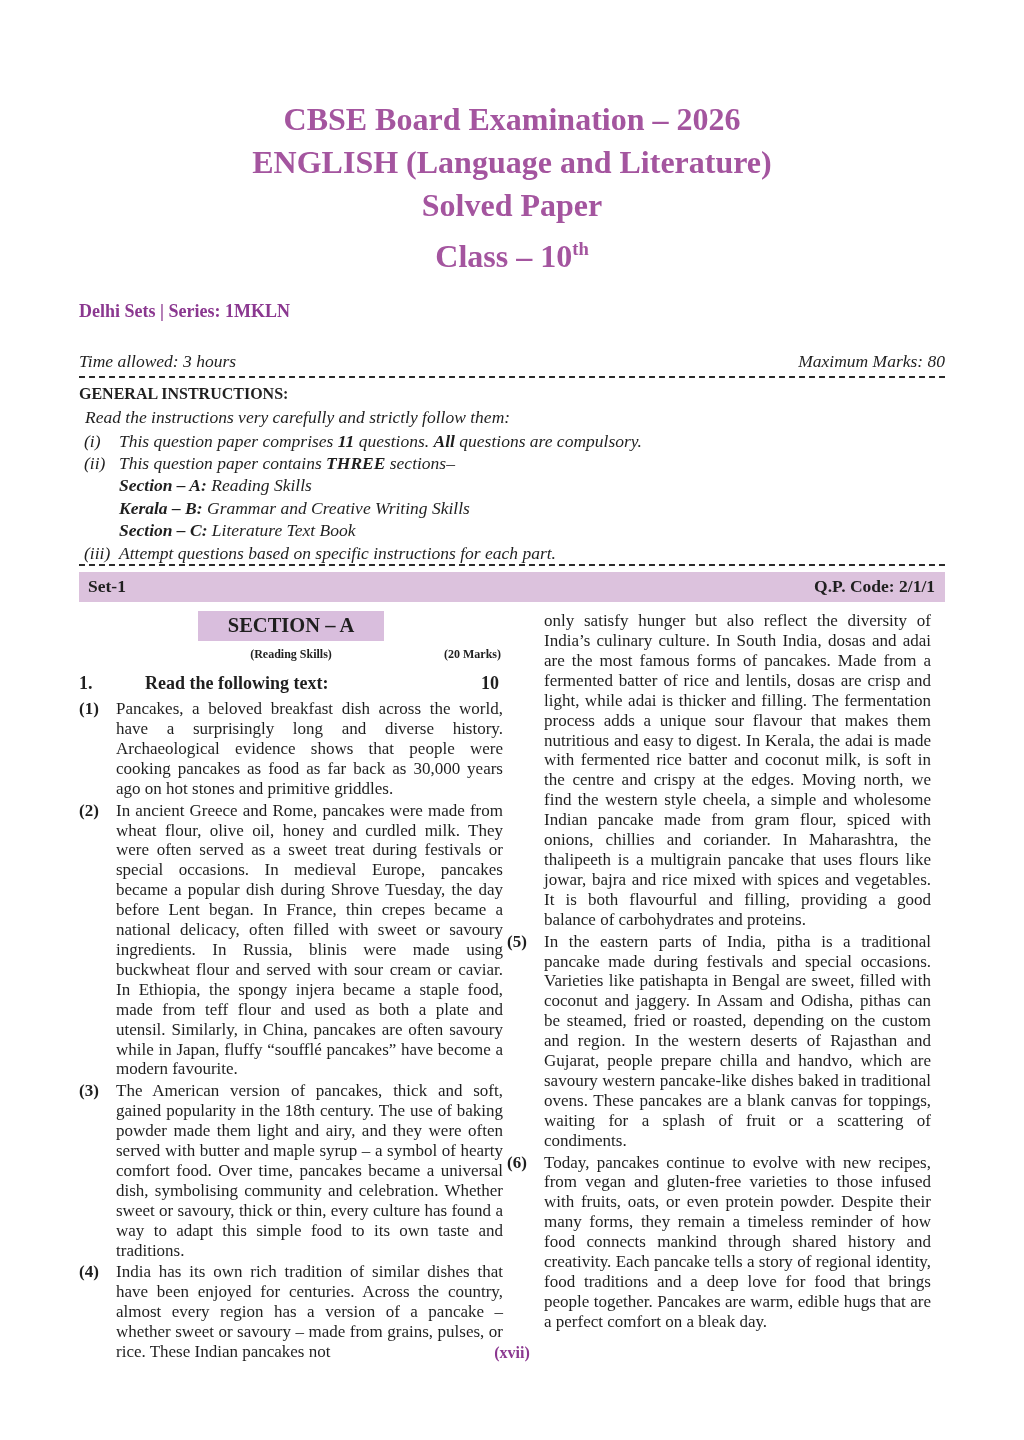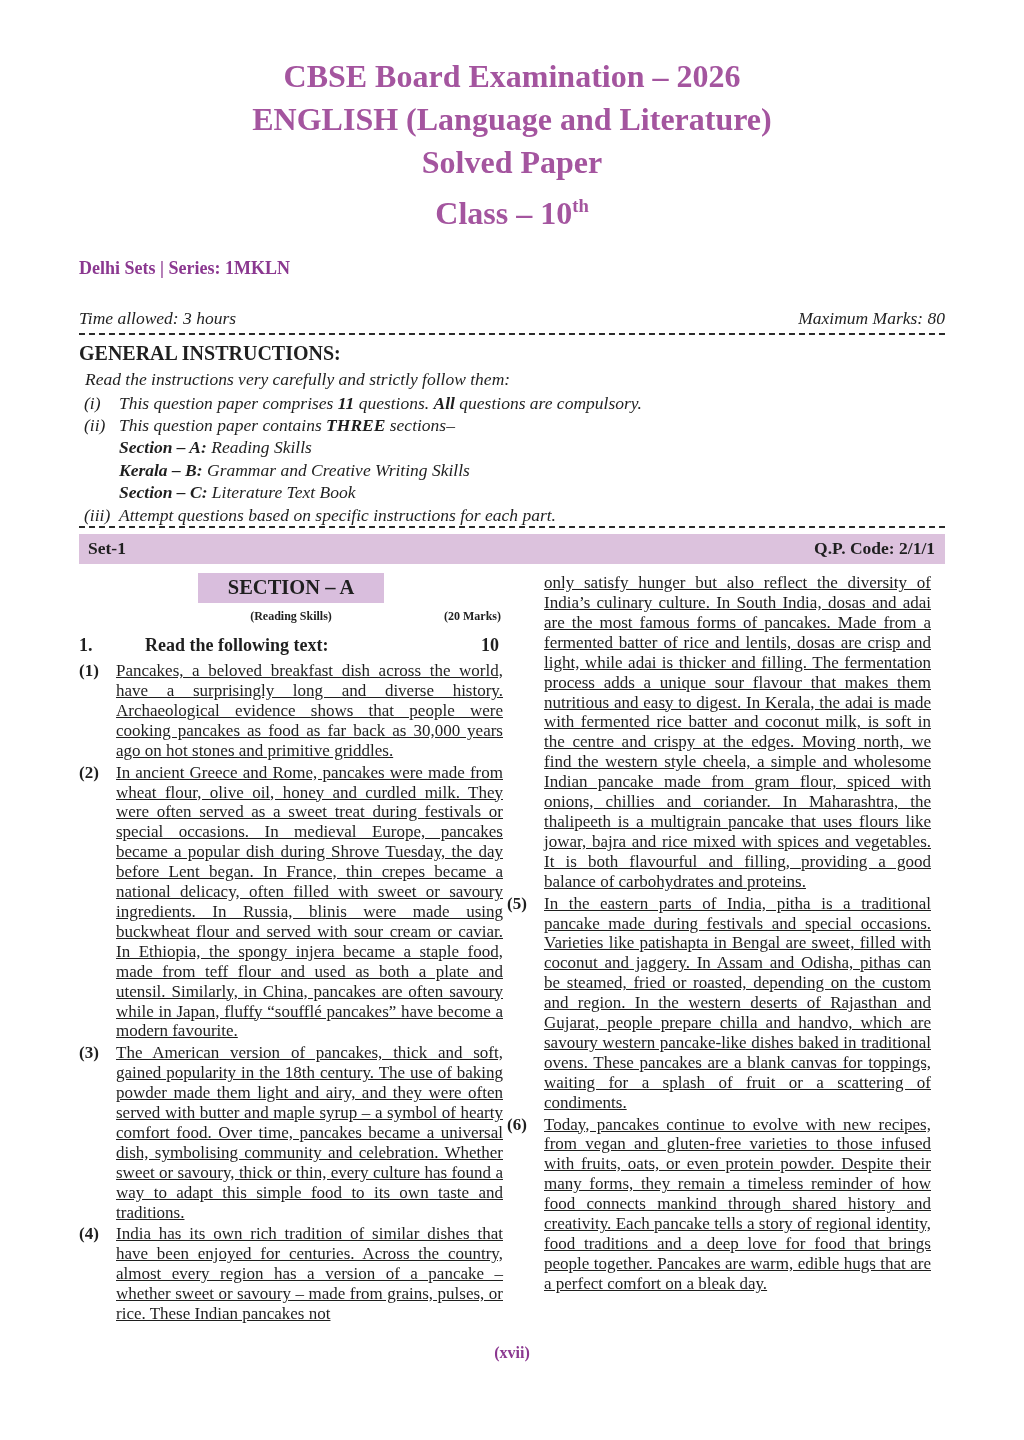--- a/index.html
+++ b/index.html
@@ -5,21 +5,21 @@
   * { box-sizing: border-box; }
   html, body { margin: 0; padding: 0; }
   body {
     width: 1024px; height: 1440px;
     background: #ffffff;
     font-family: "Liberation Serif", "DejaVu Serif", serif;
     color: #1f1f1f;
     position: relative;
     overflow: hidden;
   }
-  .content { width: 866px; margin: 0 auto; padding-top: 55px; }
+  .content { width: 866px; margin: 0 auto; padding-top: 98px; }
 
   .title {
     text-align: center; font-weight: bold;
     color: var(--title-purple, #a4559f);
     font-size: 32px; line-height: 43px;
   }
   .title sup { font-size: 0.58em; }
   .subtitle {
     text-align: left; font-weight: bold;
     color: var(--deep-purple, #8b3890);
@@ -28,21 +28,21 @@
 
   .meta-row {
     display: flex; justify-content: space-between;
     font-style: italic; font-size: 17.5px;
     margin-top: 27px; padding-bottom: 4px; gap: 12px;
   }
   .rule-dashed { border-top: 2.5px dashed #2b2b2b; }
 
   .instructions { font-size: 17.5px; font-style: italic; }
   .instructions .gi-heading {
-    font-style: normal; font-weight: bold; font-size: 20px;
+    font-style: normal; font-weight: bold; font-size: 16px;
     margin: 7px 0 3px 0;
   }
   .gi-intro { margin: 0 0 2px 6px; line-height: 22px; }
   .inst-item { display: flex; line-height: 22.4px; }
   .inst-num { flex: none; width: 40px; padding-left: 5px; }
   .inst-text { flex: 1; }
   .bi { font-weight: bold; }
 
   .set-bar {
     margin-top: 6px;
@@ -70,21 +70,21 @@
   .question-row {
     position: relative; font-weight: bold; font-size: 18px;
     margin: 1px 0 5px; line-height: 22px;
   }
   .question-row .qnum { position: absolute; left: 0; top: 0; }
   .question-row .qtext { margin-left: 66px; }
   .question-row .qmarks { position: absolute; right: 4px; top: 0; }
 
   .para { display: flex; margin-bottom: 2px; }
   .pnum { flex: none; width: 37px; font-weight: bold; font-size: 17px; line-height: 19.9px; }
-  .ptext { flex: 1; text-align: justify; font-size: 17px; line-height: 19.9px; text-decoration: underline; }
+  .ptext { flex: 1; text-align: justify; font-size: 17px; line-height: 19.9px; }
 
   .footer {
     position: absolute; left: 0; right: 0; top: 1344px;
     text-align: center; font-weight: bold; font-size: 16px;
     color: var(--deep-purple, #8b3890);
   }
 </style>
 </head>
 <body>
 

